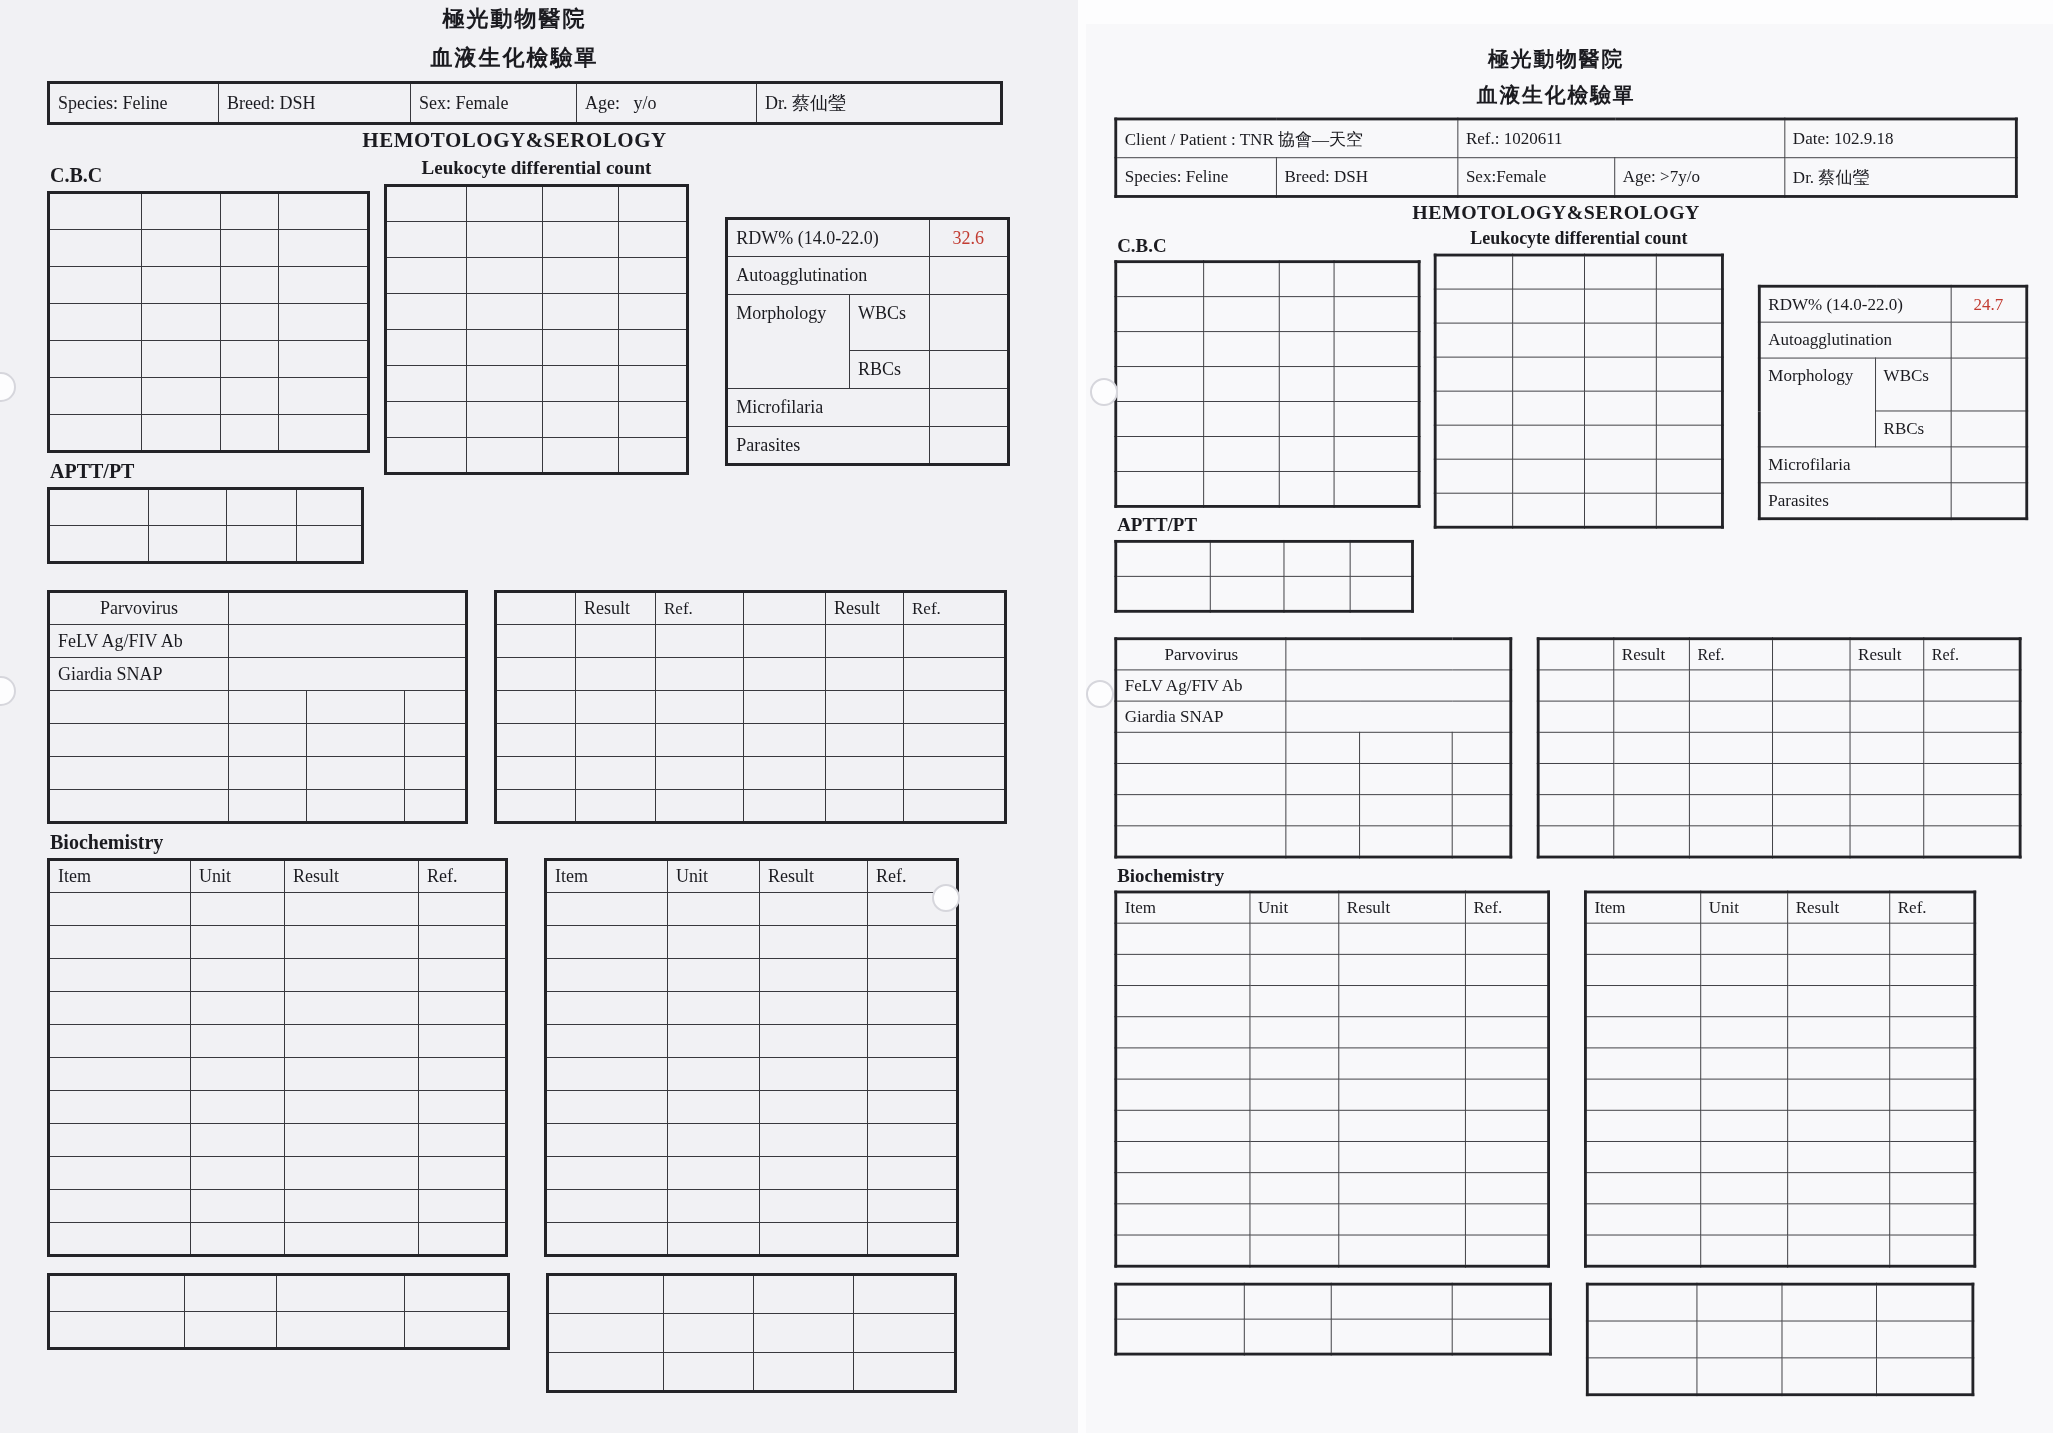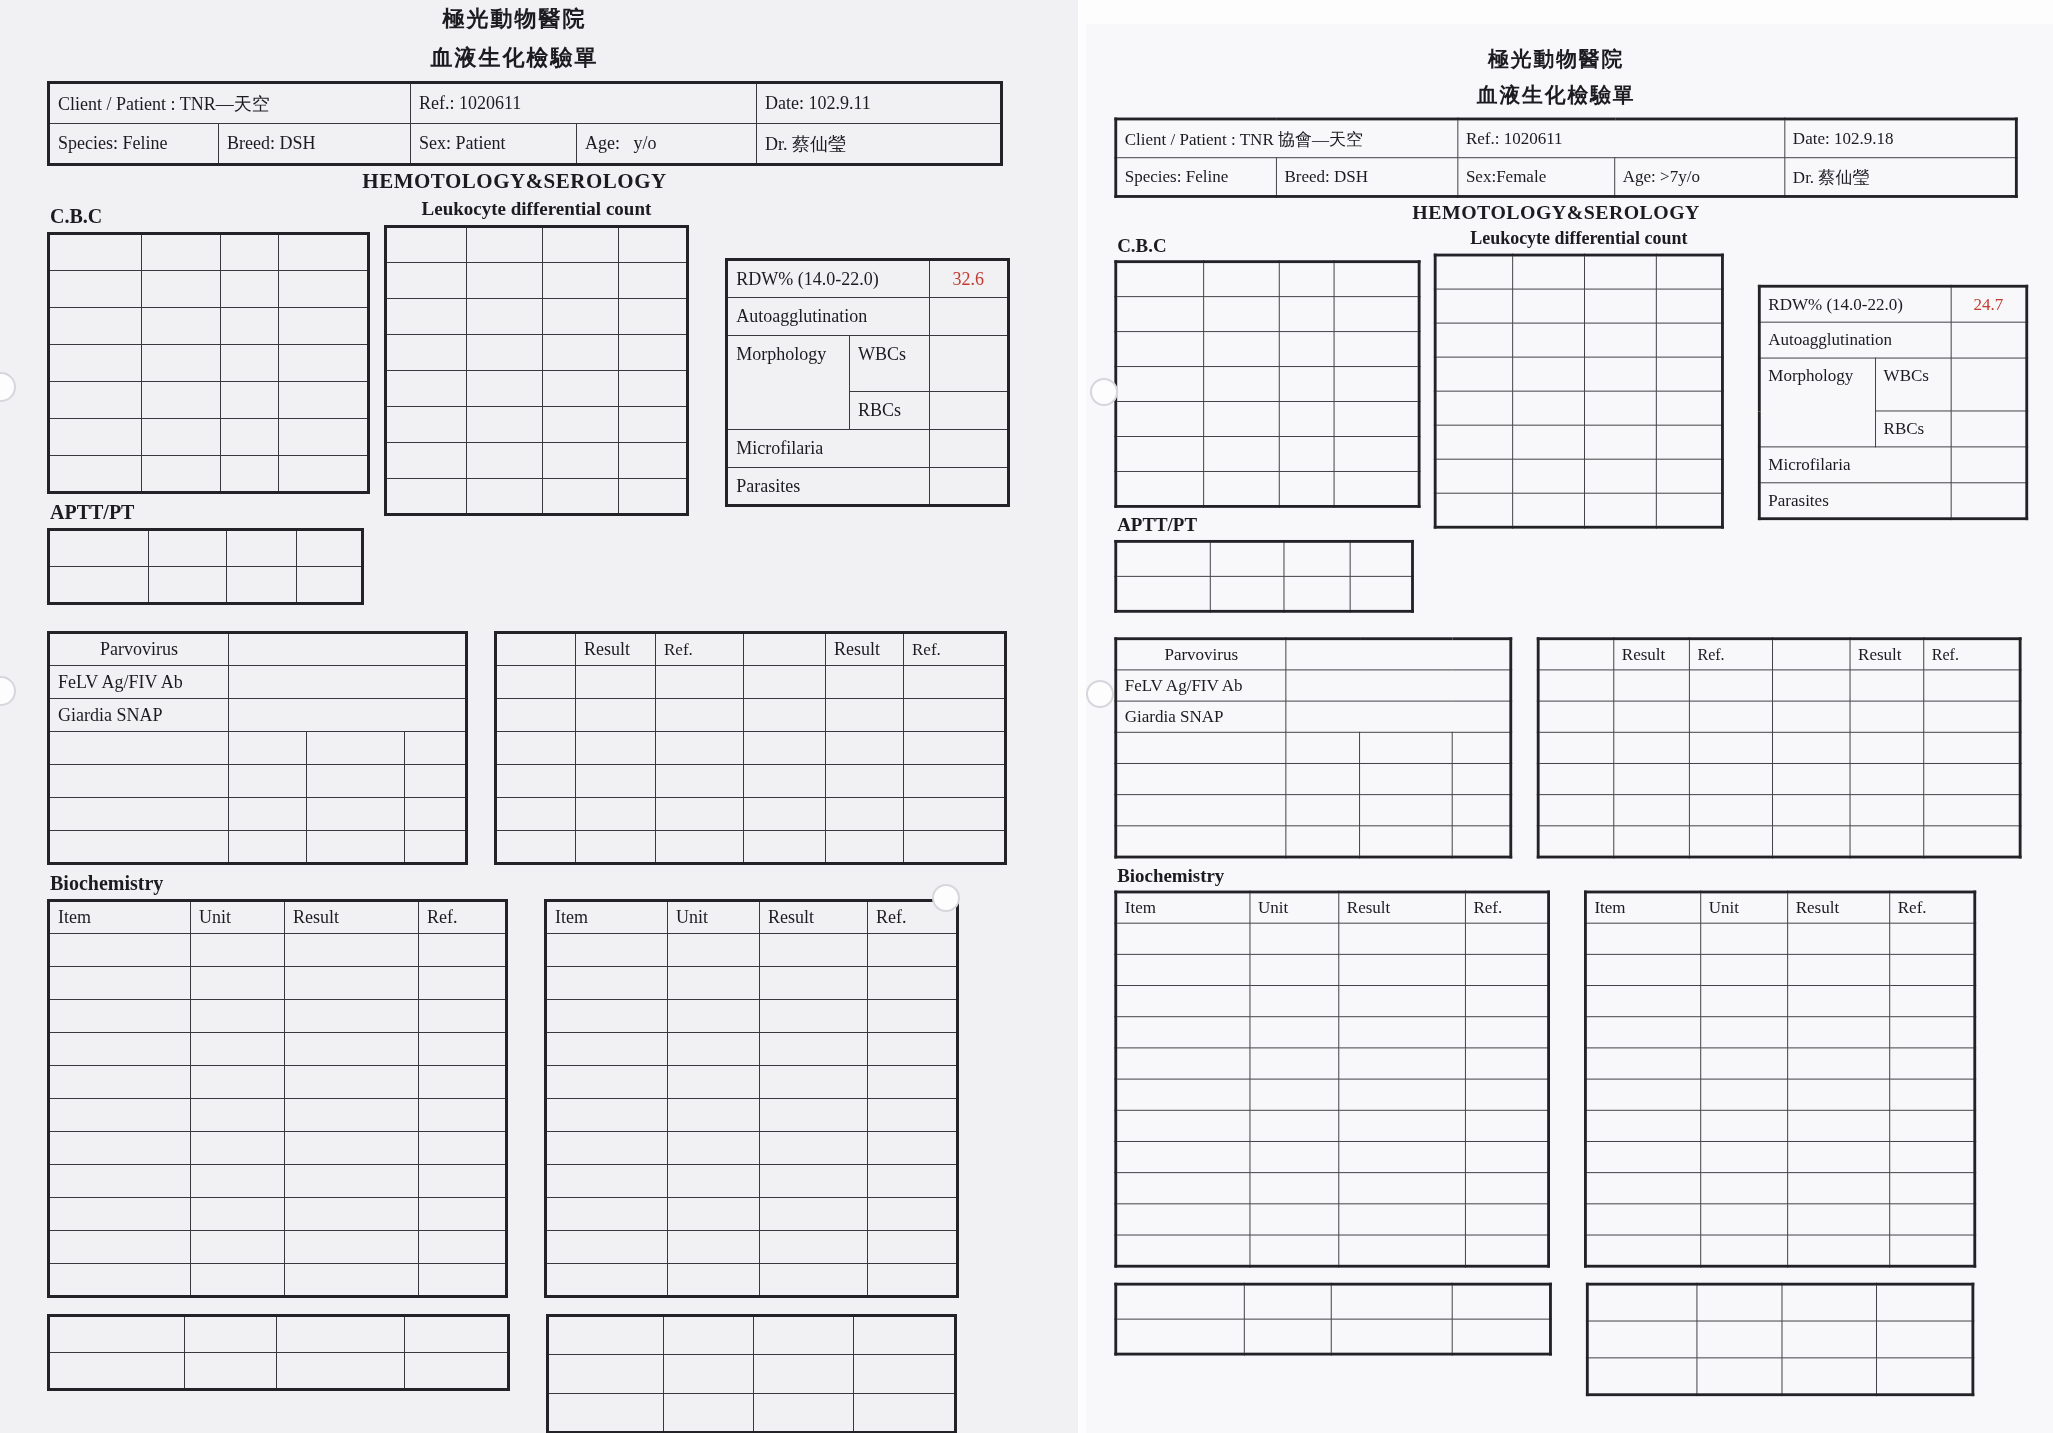--- a/index.html
+++ b/index.html
@@ -61,28 +61,23 @@
       <table class="t header-t">
         <colgroup>
             <col style="width:170px">
             <col style="width:192px">
             <col style="width:166px">
             <col style="width:180px">
             <col style="width:245px">
           </colgroup>
         <tbody>
           <tr>
-            <td colspan="2">Client / Patient : TNR—天空</td>
-            <td colspan="2">Ref.: 1020611</td>
-            <td>Date: 102.9.11</td>
-          </tr>
-          <tr>
             <td>Species: Feline</td>
             <td>Breed: DSH</td>
-            <td>Sex: Patient</td>
+            <td>Sex: Female</td>
             <td>Age:&nbsp;&nbsp;&nbsp;y/o</td>
             <td>Dr. 蔡仙瑩</td>
           </tr>
         </tbody>
       </table>
 
       <div class="main-title">HEMOTOLOGY&amp;SEROLOGY</div>
 
       <div class="row r1">
         <div class="col">

